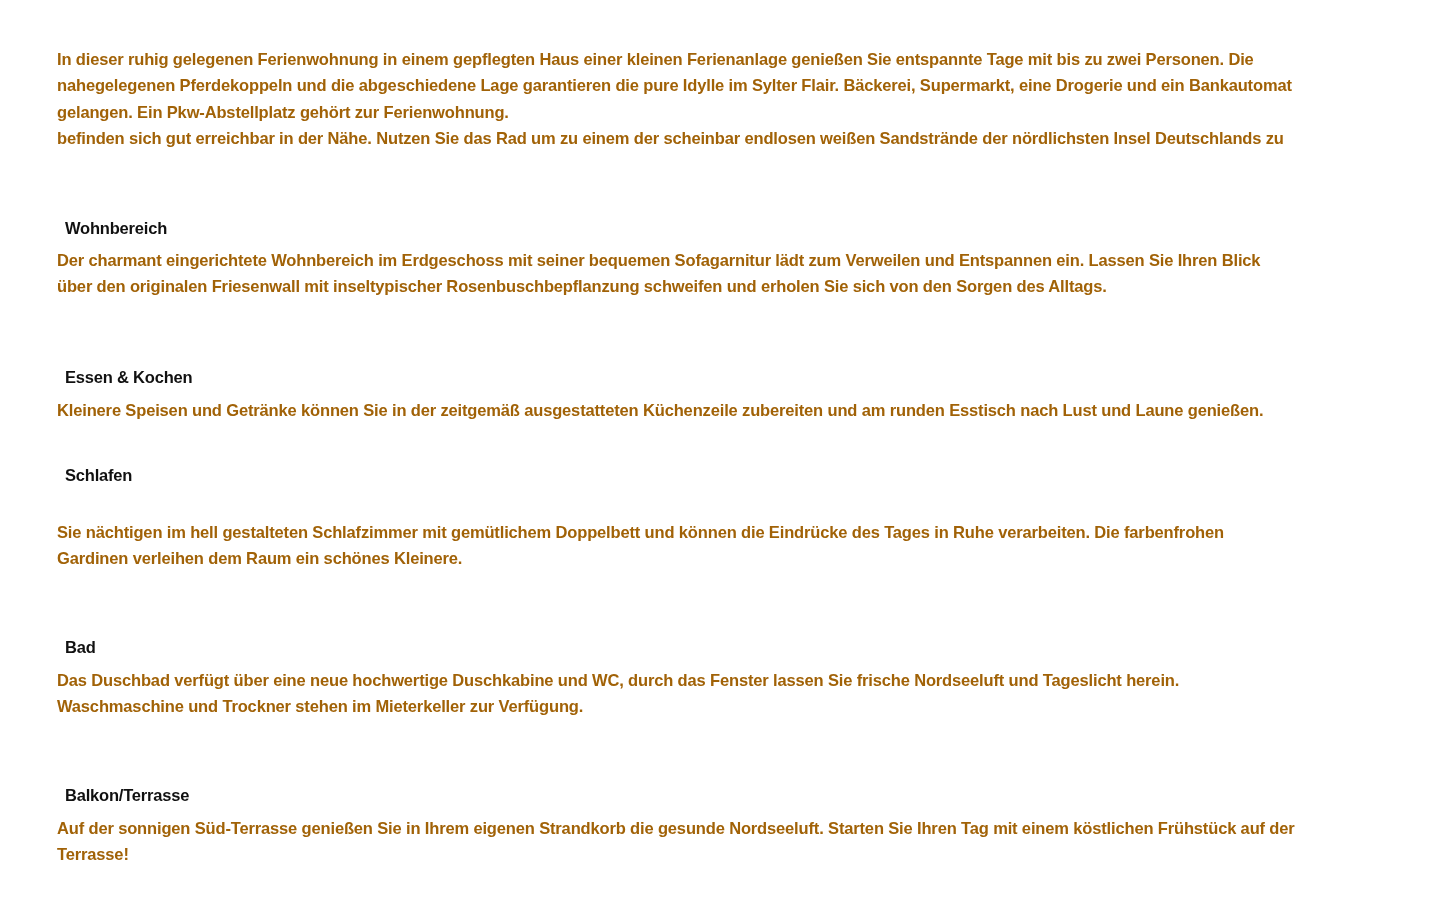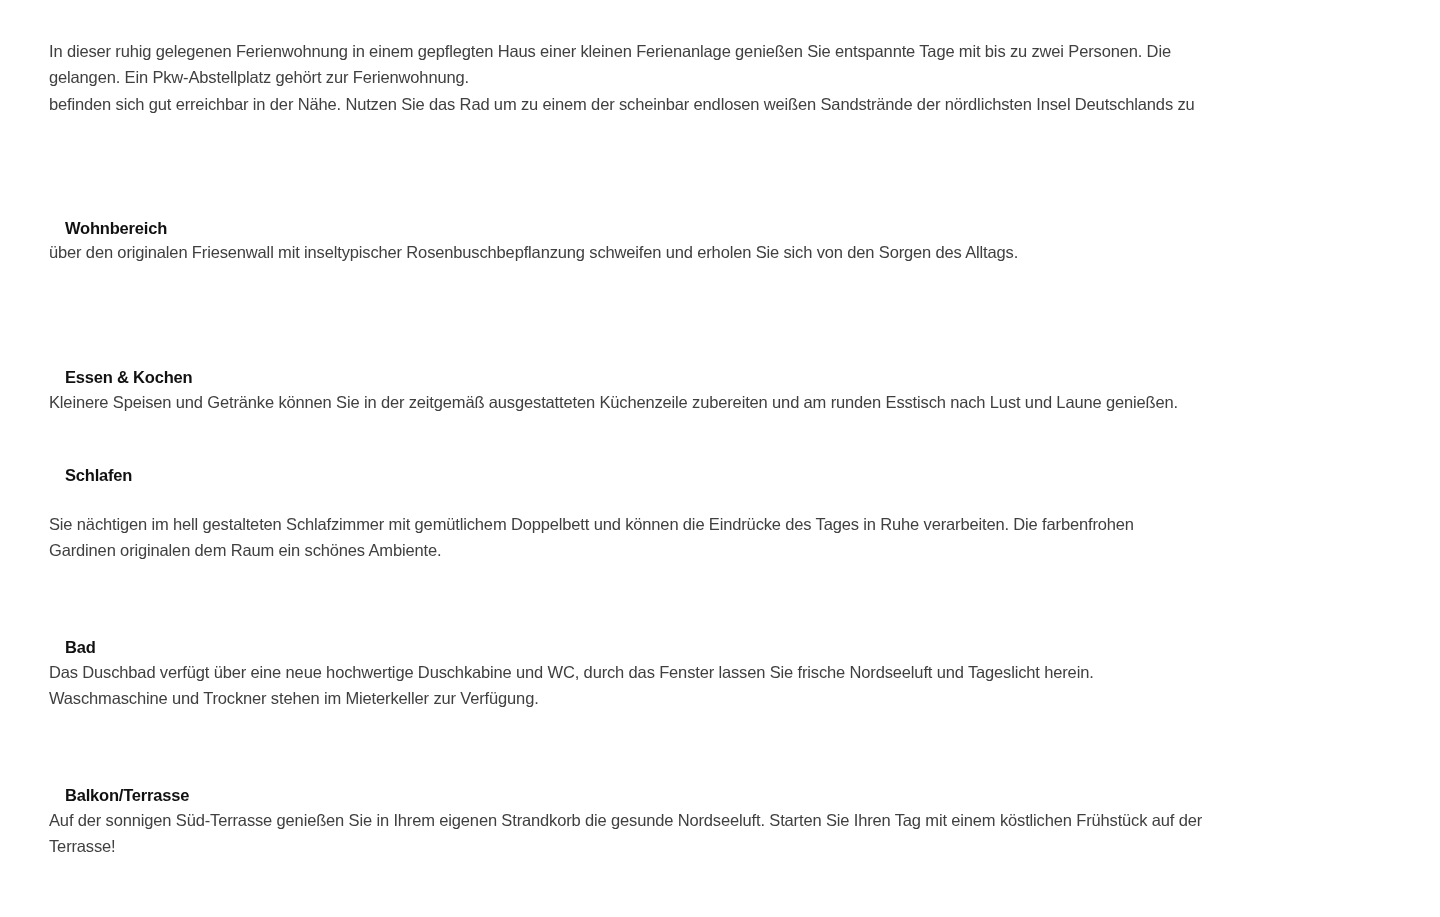--- a/index.html
+++ b/index.html
@@ -17,26 +17,27 @@
     }
     .doc {
       position: absolute;
       left: 49px;
       top: 0;
       width: 1340px;
     }
     .para {
       position: absolute;
       left: 0;
-      margin: 0;
+      margin: 8px;
       font-size: 16.5px;
       line-height: 26.3px;
       letter-spacing: -0.15px;
       white-space: nowrap;
-      color: #404040;
+      color: #a16207;
+      font-weight: bold;
     }
     .para .line {
       display: block;
     }
     .heading {
       position: absolute;
       left: 0;
       margin: 16px;
       font-size: 16.5px;
       line-height: 22px;
@@ -46,38 +47,40 @@
       color: #111111;
     }
   </style>
 </head>
 <body>
 
 <div class="doc">
 
   <p class="para" style="top:38px;">
     <span class="line">In dieser ruhig gelegenen Ferienwohnung in einem gepflegten Haus einer kleinen Ferienanlage genießen Sie entspannte Tage mit bis zu zwei Personen. Die</span>
+    <span class="line">nahegelegenen Pferdekoppeln und die abgeschiedene Lage garantieren die pure Idylle im Sylter Flair. Bäckerei, Supermarkt, eine Drogerie und ein Bankautomat</span>
     <span class="line">gelangen. Ein Pkw-Abstellplatz gehört zur Ferienwohnung.</span>
     <span class="line">befinden sich gut erreichbar in der Nähe. Nutzen Sie das Rad um zu einem der scheinbar endlosen weißen Sandstrände der nördlichsten Insel Deutschlands zu</span>
   </p>
 
   <h3 class="heading" style="top:201px;">Wohnbereich</h3>
   <p class="para" style="top:239px;">
+    <span class="line">Der charmant eingerichtete Wohnbereich im Erdgeschoss mit seiner bequemen Sofagarnitur lädt zum Verweilen und Entspannen ein. Lassen Sie Ihren Blick</span>
     <span class="line">über den originalen Friesenwall mit inseltypischer Rosenbuschbepflanzung schweifen und erholen Sie sich von den Sorgen des Alltags.</span>
   </p>
 
   <h3 class="heading" style="top:350px;">Essen &amp; Kochen</h3>
   <p class="para" style="top:389px;">
     <span class="line">Kleinere Speisen und Getränke können Sie in der zeitgemäß ausgestatteten Küchenzeile zubereiten und am runden Esstisch nach Lust und Laune genießen.</span>
   </p>
 
   <h3 class="heading" style="top:448px;">Schlafen</h3>
   <p class="para" style="top:511px;">
     <span class="line">Sie nächtigen im hell gestalteten Schlafzimmer mit gemütlichem Doppelbett und können die Eindrücke des Tages in Ruhe verarbeiten. Die farbenfrohen</span>
-    <span class="line">Gardinen originalen dem Raum ein schönes Ambiente.</span>
+    <span class="line">Gardinen verleihen dem Raum ein schönes Kleinere.</span>
   </p>
 
   <h3 class="heading" style="top:620px;">Bad</h3>
   <p class="para" style="top:659px;">
     <span class="line">Das Duschbad verfügt über eine neue hochwertige Duschkabine und WC, durch das Fenster lassen Sie frische Nordseeluft und Tageslicht herein.</span>
     <span class="line">Waschmaschine und Trockner stehen im Mieterkeller zur Verfügung.</span>
   </p>
 
   <h3 class="heading" style="top:768px;">Balkon/Terrasse</h3>
   <p class="para" style="top:807px;">

